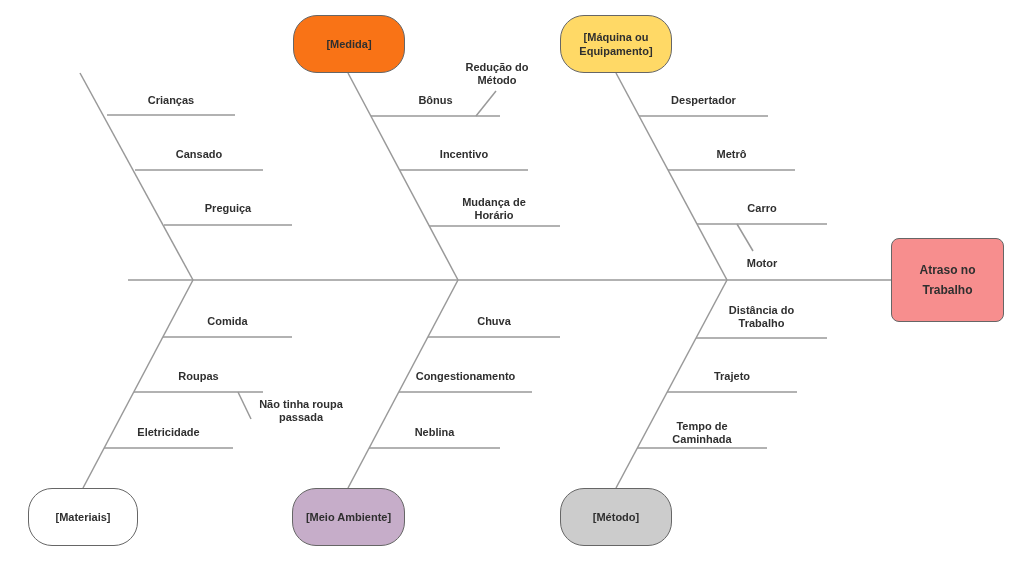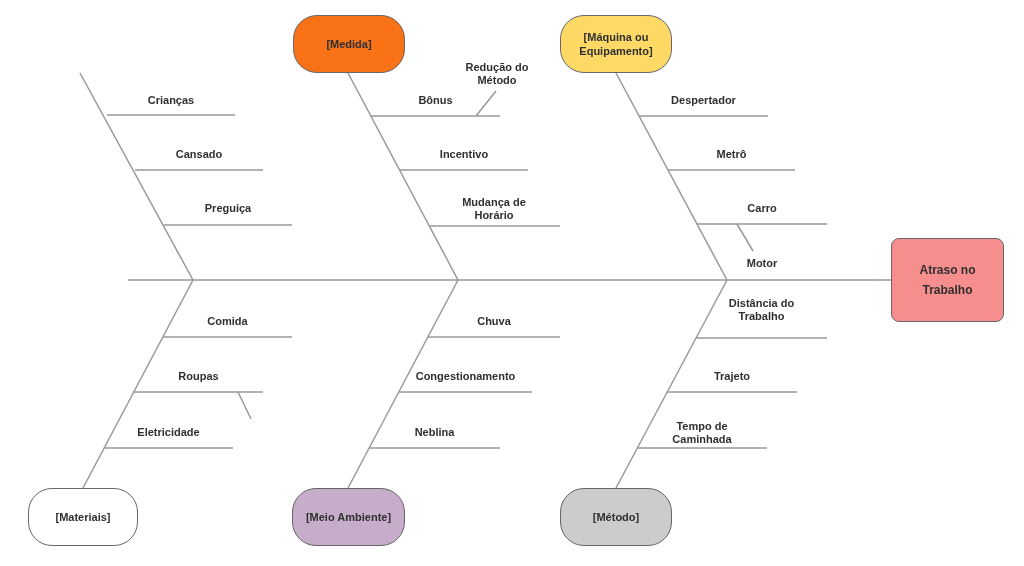--- a/index.html
+++ b/index.html
@@ -120,23 +120,24 @@
   <div class="cause-label" style="left:400px;top:148px;width:128px">Incentivo</div>
   <div class="cause-label" style="left:449px;top:196px;width:90px">Mudança de Horário</div>
 
   <div class="cause-label" style="left:639px;top:94px;width:129px">Despertador</div>
   <div class="cause-label" style="left:668px;top:148px;width:127px">Metrô</div>
   <div class="cause-label" style="left:697px;top:202px;width:130px">Carro</div>
   <div class="cause-label" style="left:712px;top:257px;width:100px">Motor</div>
 
   <div class="cause-label" style="left:163px;top:315px;width:129px">Comida</div>
   <div class="cause-label" style="left:134px;top:370px;width:129px">Roupas</div>
+  <div class="cause-label" style="left:250px;top:398px;width:102px">Não tinha roupa passada</div>
   <div class="cause-label" style="left:104px;top:426px;width:129px">Eletricidade</div>
 
   <div class="cause-label" style="left:428px;top:315px;width:132px">Chuva</div>
   <div class="cause-label" style="left:399px;top:370px;width:133px">Congestionamento</div>
   <div class="cause-label" style="left:369px;top:426px;width:131px">Neblina</div>
 
-  <div class="cause-label" style="left:714px;top:297px;width:95px">Distância do Trabalho</div>
+  <div class="cause-label" style="left:714px;top:304px;width:95px">Distância do Trabalho</div>
   <div class="cause-label" style="left:667px;top:370px;width:130px">Trajeto</div>
   <div class="cause-label" style="left:657px;top:420px;width:90px">Tempo de Caminhada</div>
 
 </div>
 
 </body></html>

